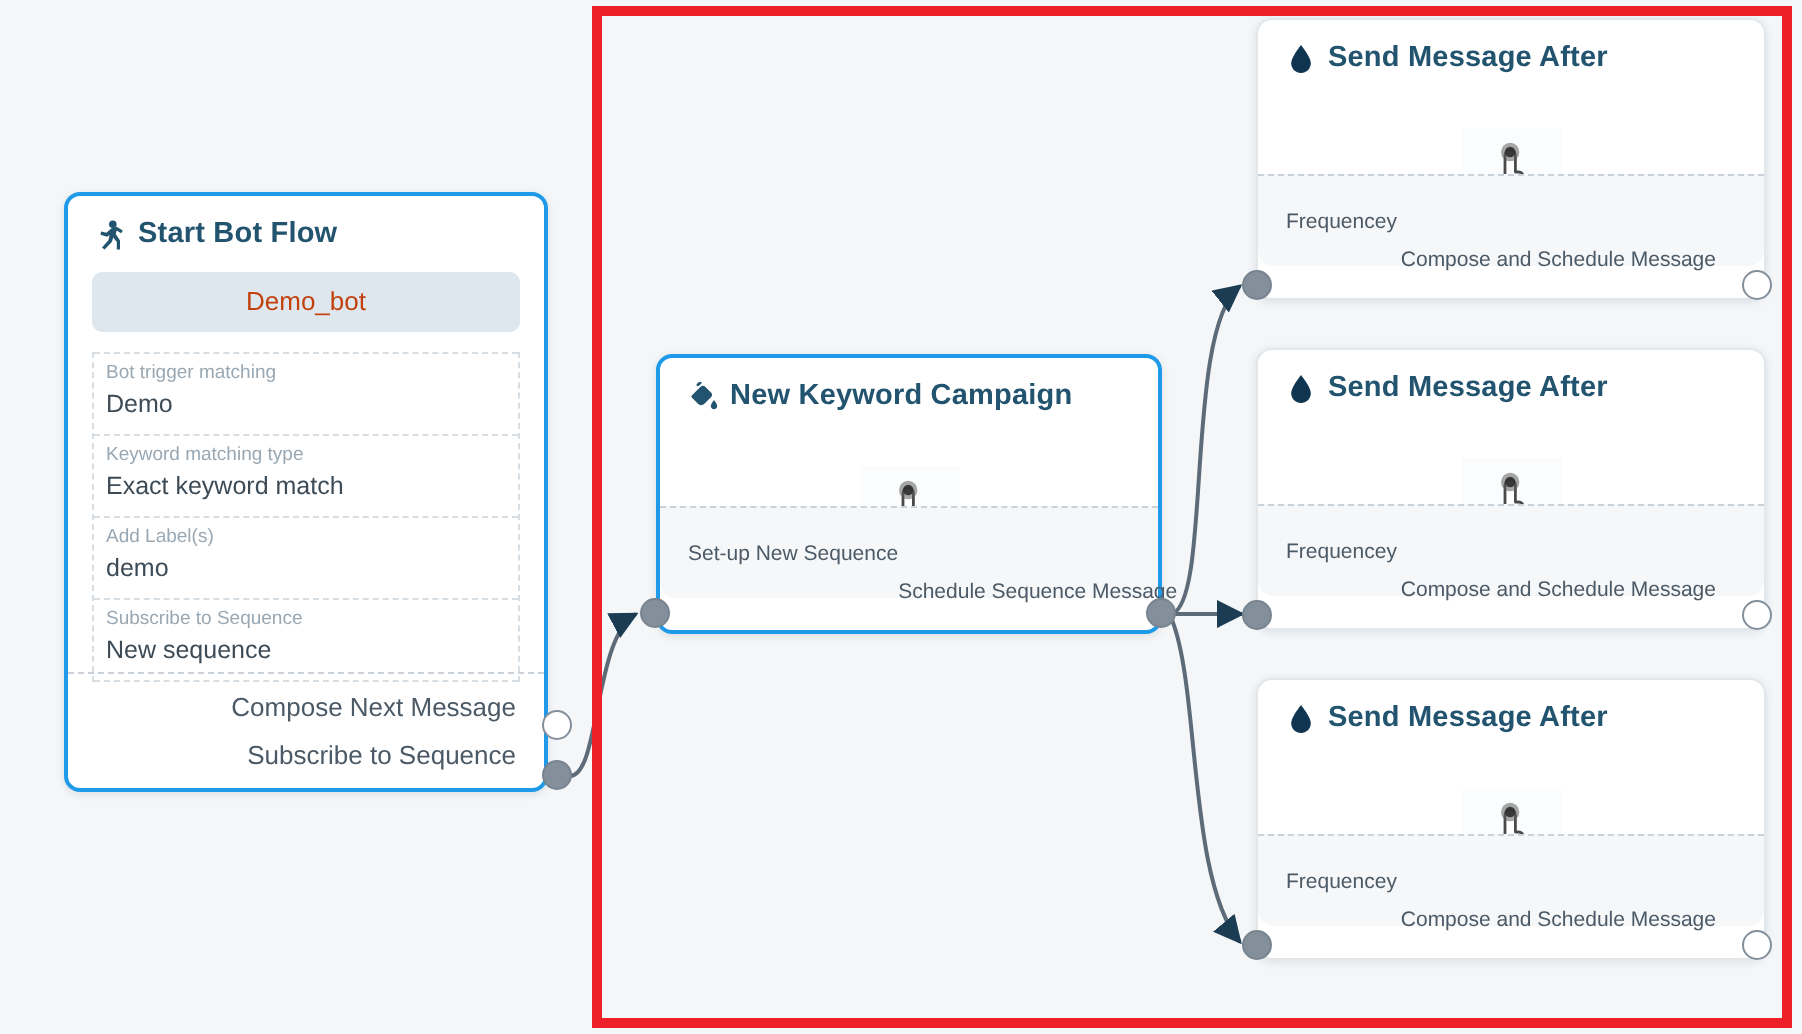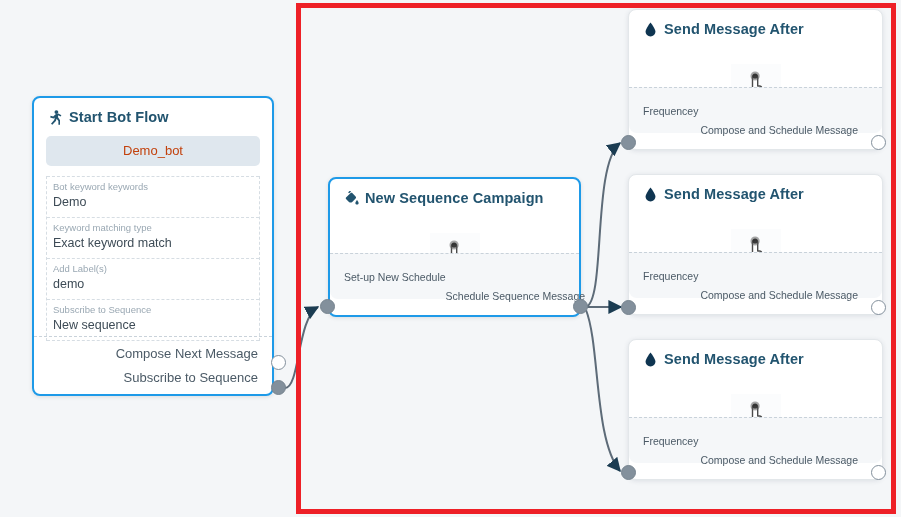--- a/index.html
+++ b/index.html
@@ -252,21 +252,21 @@
           <path d="M6.6 4.3 L4.2 6.4 L1.6 5.8 L1.2 7.4 L4.6 8.4 L5.8 7.5 L5.2 10.1 L2.0 13.7 L3.3 14.8 L6.9 11.0 L7.6 8.7 L9.4 11.0 L9.4 14.8 L11.0 14.8 L11.0 10.3 L8.9 7.0 L9.3 5.2 L11.6 6.6 L12.4 5.3 L9.3 3.4 Z" fill="#22546f"></path>
         </svg>
       </span>
       <span>Start Bot Flow</span>
     </div>
 
     <div class="bot-pill">Demo_bot</div>
 
     <div class="field-block">
       <div class="field-row">
-        <div class="field-label">Bot keyword keywords</div>
+        <div class="field-label">Bot trigger matching</div>
         <div class="field-value">Demo</div>
       </div>
       <div class="field-row">
         <div class="field-label">Keyword matching type</div>
         <div class="field-value">Exact keyword match</div>
       </div>
       <div class="field-row">
         <div class="field-label">Add Label(s)</div>
         <div class="field-value">demo</div>
       </div>
@@ -293,42 +293,42 @@
 
   <div class="node selected" id="node-sequence">
     <div class="node-title">
       <span class="glyph">
         <svg width="15" height="15" viewBox="0 0 15 15">
           <path d="M2.0 6.6 L6.4 2.3 C7.0 1.7 7.9 1.7 8.5 2.3 L11.6 5.4 C12.2 6.0 12.2 6.9 11.6 7.5 L8.2 10.9 C7.3 11.8 5.9 11.8 5.0 10.9 L2.0 7.9 C1.6 7.5 1.6 7.0 2.0 6.6 Z" fill="#22546f"></path>
           <path d="M5.0 1.4 L6.1 0.4" stroke="#22546f" stroke-width="1.4" stroke-linecap="round"></path>
           <path d="M13.0 9.0 C13.0 9.0 14.6 11.0 14.6 12.0 C14.6 12.9 13.9 13.6 13.0 13.6 C12.1 13.6 11.4 12.9 11.4 12.0 C11.4 11.0 13.0 9.0 13.0 9.0 Z" fill="#22546f"></path>
         </svg>
       </span>
-      <span>New Sequence Campaign</span>
+      <span>New Keyword Campaign</span>
     </div>
 
     <div class="card-body">
       <div class="cursor-box hand-cursor">
         <svg width="32" height="36" viewBox="0 0 32 36">
           <g fill="#ffffff" stroke="#4a4a4a" stroke-width="1.4" stroke-linejoin="round">
             <path d="M12.5 20.0 L12.5 6.5 C12.5 5.0 13.7 3.9 15.1 3.9 C16.5 3.9 17.7 5.0 17.7 6.5
                      L17.7 15.0 L19.4 15.0 C20.6 15.0 21.6 15.9 21.6 17.1 L21.6 17.8
                      L23.3 17.9 C24.4 18.0 25.3 18.9 25.3 20.0 L25.3 20.8
                      L26.8 21.0 C27.8 21.2 28.6 22.0 28.6 23.1 L28.6 27.2
                      C28.6 31.0 25.6 34.0 21.8 34.0 L18.5 34.0 C15.6 34.0 13.0 32.3 11.8 29.7
                      L8.2 22.3 C7.6 21.1 8.1 19.7 9.3 19.2 C10.3 18.7 11.5 19.0 12.2 19.9 Z"></path>
           </g>
           <ellipse cx="15.1" cy="5.0" rx="4.6" ry="4.6" fill="#5e5e5e" opacity="0.55"></ellipse>
           <ellipse cx="15.1" cy="5.0" rx="2.6" ry="2.6" fill="#2f2f2f" opacity="0.9"></ellipse>
         </svg>
       </div>
     </div>
 
     <div class="card-footer" style="background:#f5f7f9;">
-      <span class="footer-label-left">Set-up New Schedule</span>
+      <span class="footer-label-left">Set-up New Sequence</span>
       <span class="footer-label-right" style="margin-right:16px;">Schedule Sequence Message</span>
     </div>
   </div>
   <div class="port filled" style="left:320px; top:299px;"></div>
   <div class="port filled" style="left:573px; top:299px;"></div>
 
   <div class="node plain msg-card" id="card-1">
     <div class="node-title">
       <span class="glyph">
         <svg width="11" height="15" viewBox="0 0 11 15">

